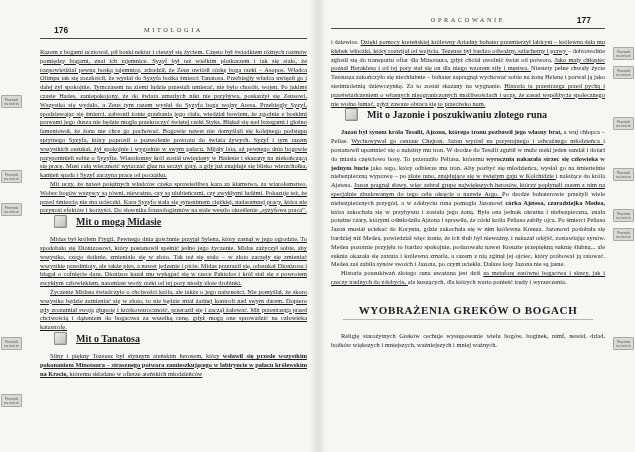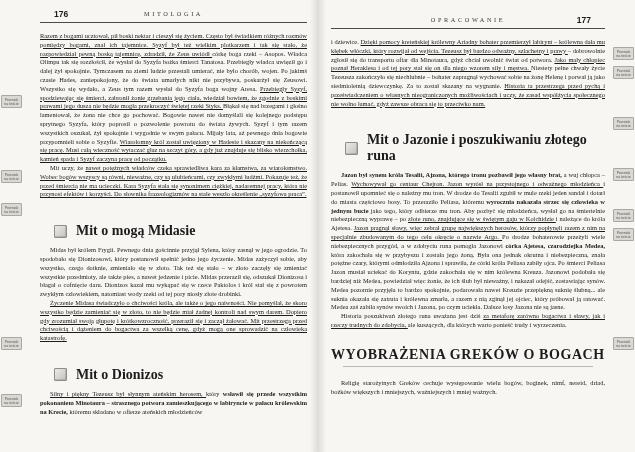--- a/index.html
+++ b/index.html
@@ -8,21 +8,21 @@
     background:#efeeeb;
     font-family:"Liberation Serif", serif;
   }
   .spread{position:relative;width:635px;height:452px;background:#f7f6f3;color:#1c1c1c;}
   .gutter{
     position:absolute;top:0;left:50%;transform:translateX(-50%);
     width:16px;height:100%;pointer-events:none;
     background:linear-gradient(90deg, rgba(0,0,0,0) 0%, rgba(60,55,50,0.13) 50%, rgba(0,0,0,0) 100%);
   }
   .page{position:absolute;top:0;height:452px;width:318px;box-sizing:border-box;}
-  .page.left{left:0;padding:9px 11px 0 40px;}
+  .page.left{left:0;padding:25px 11px 0 40px;text-decoration:underline;}
   .page.right{left:317px;padding:15px 30px 0 14px;}
   .page-header{
     position:relative;height:13px;border-bottom:1px solid #4a4a46;
     margin-bottom:9px;
   }
   .page-num{
     font-family:"Liberation Sans",sans-serif;font-weight:bold;font-size:8.5px;line-height:10px;
     position:absolute;top:0;
   }
   .page.left .page-num{left:14px;}
@@ -31,30 +31,30 @@
     position:absolute;left:0;right:0;top:1px;text-align:center;
     font-size:6.3px;letter-spacing:2.6px;color:#3a3a38;
   }
   .page-body{overflow:hidden;height:420px;}
   .para{margin:0;font-size:6.4px;line-height:8.8px;text-align:justify;color:#1c1c1c;}
   .para.indent{text-indent:10px;}
   .para .u{text-decoration:underline;text-decoration-thickness:0.6px;text-underline-offset:1.4px;}
   .para .b{font-weight:bold;}
   .section{
     display:flex;align-items:center;gap:9px;
-    margin:24px 0 7px 14px;font-weight:bold;font-size:14px;
+    margin:0 0 7px 14px;font-weight:bold;font-size:10px;
   }
   .note-icon{
     width:11px;height:11px;flex:0 0 auto;border-radius:1px;
     background:linear-gradient(135deg,#eceae6 0%,#d6d4cf 55%,#c2c0bb 100%);
     border:1px solid #8f8d89;
     box-shadow:inset -1px -1px 0 rgba(0,0,0,0.12);
   }
   .big-heading{
-    font-weight:bold;font-size:14px;letter-spacing:0.6px;
+    text-align:center;font-weight:bold;font-size:11px;letter-spacing:0.6px;
     margin:17px 0 3px;
   }
   .heading-rule{border-bottom:1px solid #b9b7b2;margin:0 12px 12px;}
   .tab{
     position:absolute;width:21px;height:13px;box-sizing:border-box;
     background:#dbd9d4;border:1px solid #aaa8a3;border-radius:1px;
     font-family:"Liberation Sans",sans-serif;font-size:3.6px;line-height:4.5px;
     color:#5a5955;text-align:center;padding-top:1.6px;overflow:hidden;
   }
   .page.left .tab{left:1px;}
@@ -74,21 +74,21 @@
         <p class="para"><span class="u">Razem z bogami ucztował, pił boski nektar i cieszył się życiem. Często był świadkiem różnych rozmów pomiędzy bogami, znał ich tajemnice. Syzyf był też wielkim plotkarzem i tak się stało, że rozpowiedział pewną boską tajemnicę, zdradził, że Zeus uwiódł </span><span>córkę boga rzeki – Asopos. Władca Olimpu tak się rozzłościł, że wysłał do Syzyfa bożka śmierci Tanatosa. Przebiegły władca uwięził go i dalej żył spokojnie. Tymczasem na ziemi ludzie przestali umierać, nie było chorób, wojen. Po jakimś czasie Hades, zaniepokojony, że do świata umarłych nikt nie przybywa, poskarżył się Zeusowi. Wszystko się wydało, a Zeus tym razem wysłał do Syzyfa boga wojny Aresa. </span><span class="u">Przebiegły Syzyf, spodziewając się śmierci, zabronił żonie grzebania jego ciała, wiedział bowiem, że zgodnie z boskimi prawami jego dusza nie będzie mogła przekroczyć świętej rzeki Styks. </span><span>Błąkał się nad brzegami i głośno lamentował, że żona nie chce go pochować. Bogowie nawet nie domyślali się kolejnego podstępu sprytnego Syzyfa, który poprosił o pozwolenie powrotu do świata żywych. Syzyf i tym razem wszystkich oszukał, żył spokojnie i wygodnie w swym pałacu. Mijały lata, aż pewnego dnia bogowie przypomnieli sobie o Syzyfie. </span><span class="u">Wiarołomny król został uwięziony w Hadesie i skazany na niekończącą się pracę. Musi całą wieczność wytaczać głaz na szczyt góry, a gdy już znajduje się blisko wierzchołka, kamień spada i Syzyf zaczyna pracę od początku.</span></p>
         <p class="para indent"><span>Mit uczy, że </span><span class="u">nawet potężnych władców czeka sprawiedliwa kara za kłamstwa, za wiarołomstwo. Wobec bogów wszyscy są równi, nieważne, czy są ulubieńcami, czy zwykłymi ludźmi. Pokazuje też, że przed śmiercią nie ma ucieczki. Kara Syzyfa stała się synonimem ciężkiej, nadaremnej pracy, która nie przynosi efektów i korzyści. Do słownika frazeologizmów na stałe weszło określenie „syzyfowa praca”.</span></p>
         <div class="section">
           <span class="note-icon"></span>
           <span>Mit o mogą Midasie</span>
         </div>
         <p class="para indent"><span>Midas był królem Frygii. Pewnego dnia gościnnie przyjął Sylena, który zasnął w jego ogrodzie. To spodobało się Dionizosowi, który postanowił spełnić jedno jego życzenie. Midas zażyczył sobie, aby wszystko, czego dotknie, zmieniało się w złoto. Tak też się stało – w złoto zaczęły się zmieniać wszystkie przedmioty, ale także pies, a nawet jedzenie i picie. Midas przeraził się, odszukał Dionizosa i błagał o cofnięcie daru. Dionizos kazał mu wykąpać się w rzece Paktolos i król stał się z powrotem zwykłym człowiekiem, natomiast wody rzeki od tej pory niosły złote drobinki.</span></p>
         <p class="para indent"><span class="u">Życzenie Midasa świadczyło o chciwości króla, ale także o jego naiwności. Nie pomyślał, że skoro wszystko będzie zamieniać się w złoto, to nie będzie miał żadnej kontroli nad swym darem. Dopiero gdy zrozumiał swoją głupotę i krótkowzroczność, przeraził się i zaczął żałować. Mit przestrzega przed chciwością i dążeniem do bogactwa za wszelką cenę, gdyż mogą one sprowadzić na człowieka katastrofę.</span></p>
         <div class="section">
           <span class="note-icon"></span>
-          <span>Mit o Dionizos</span>
+          <span>Mit o Tanatosa</span>
         </div>
         <p class="para indent"><span class="u">Silny i piękny Tezeusz był słynnym ateńskim herosem, </span><span>który </span><span class="b">wsławił się przede wszystkim pokonaniem Minotaura – strasznego potwora zamieszkującego w labiryncie w pałacu królewskim na Krecie, </span><span>któremu składano w ofierze ateńskich młodzieńców</span></p>
       </div>
   <div class="tab" style="top: 95px;">
         <div>Pewniak</div>
         <div>na teście</div>
       </div>
       <div class="tab" style="top: 170px;">
         <div>Pewniak</div>
         <div>na teście</div>

